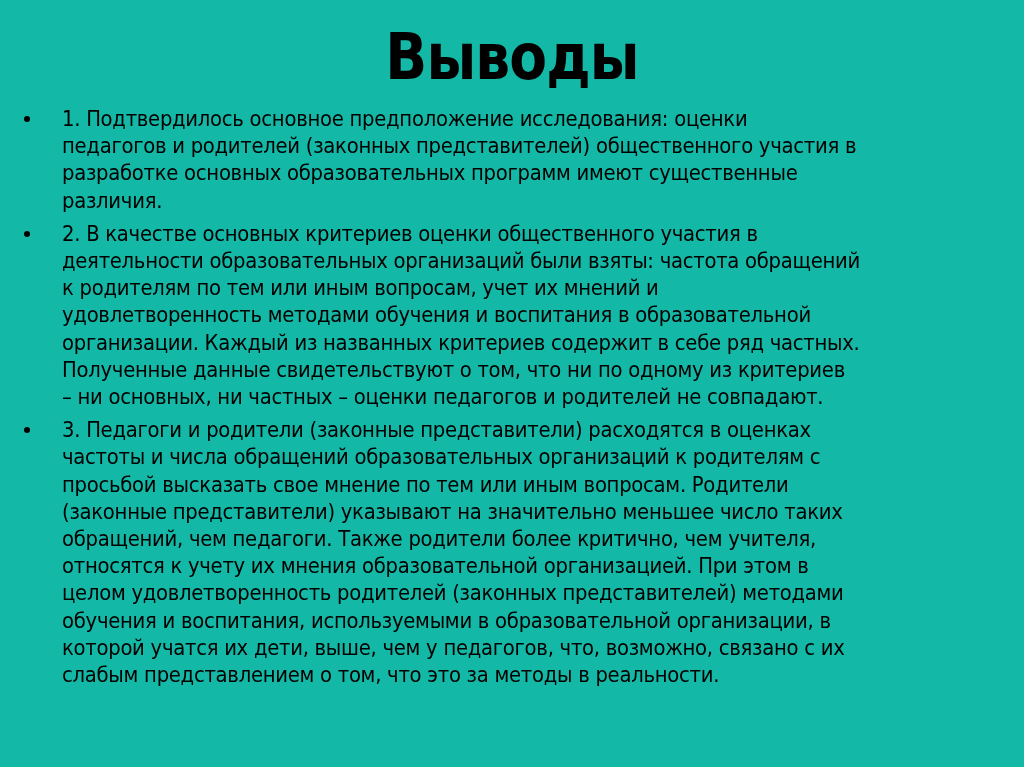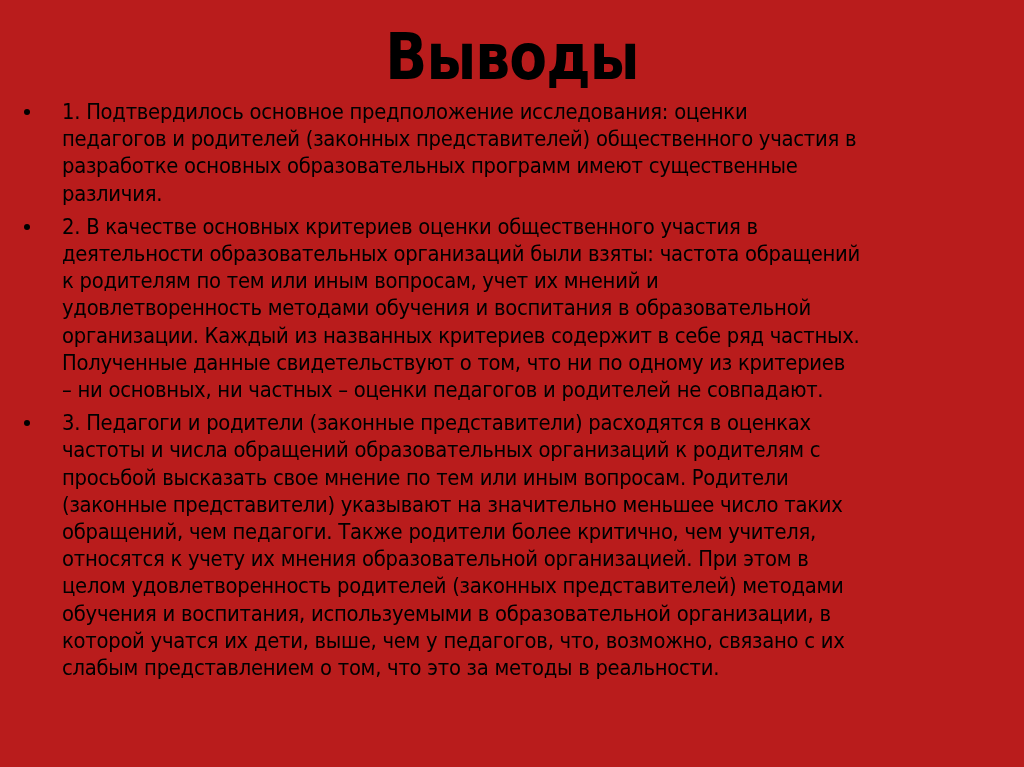--- a/index.html
+++ b/index.html
@@ -12,40 +12,40 @@
       height: 767px;
       position: relative;
       overflow: hidden;
       font-family: "Liberation Sans", "DejaVu Sans", sans-serif;
       color: #000000;
     }
     .slide {
       position: absolute;
       left: 0; top: 0;
       width: 1024px; height: 767px;
-      background: #b91c1c;
+      background: #14b8a6;
     }
     .title {
       position: absolute;
       left: 0;
       top: 14px;
       width: 1024px;
       text-align: center;
       font-family: "DejaVu Sans", sans-serif;
       font-weight: bold;
       font-size: 64px;
       line-height: 86px;
       letter-spacing: -1px;
       transform: scaleX(0.86);
       transform-origin: center;
     }
     .content {
       position: absolute;
       left: 24px;
-      top: 99px;
+      top: 106px;
       width: 985px;
       margin: 0;
       padding: 0;
       list-style: none;
     }
     .bullet-item {
       position: relative;
       padding-left: 38px;
       font-family: "DejaVu Sans", sans-serif;
       font-size: 21px;

